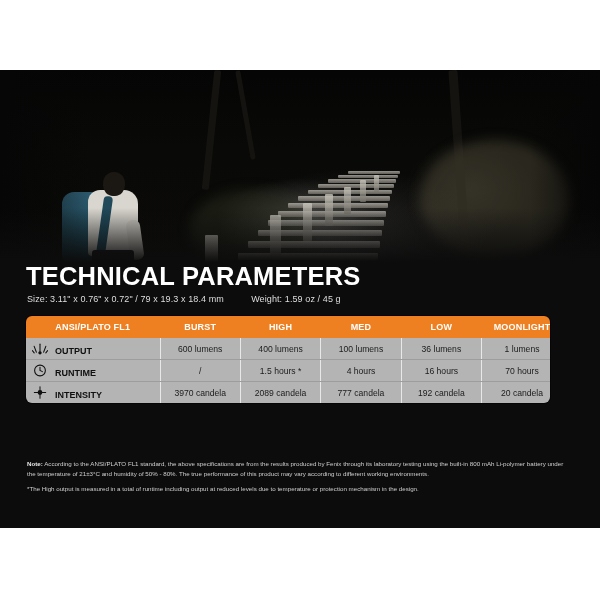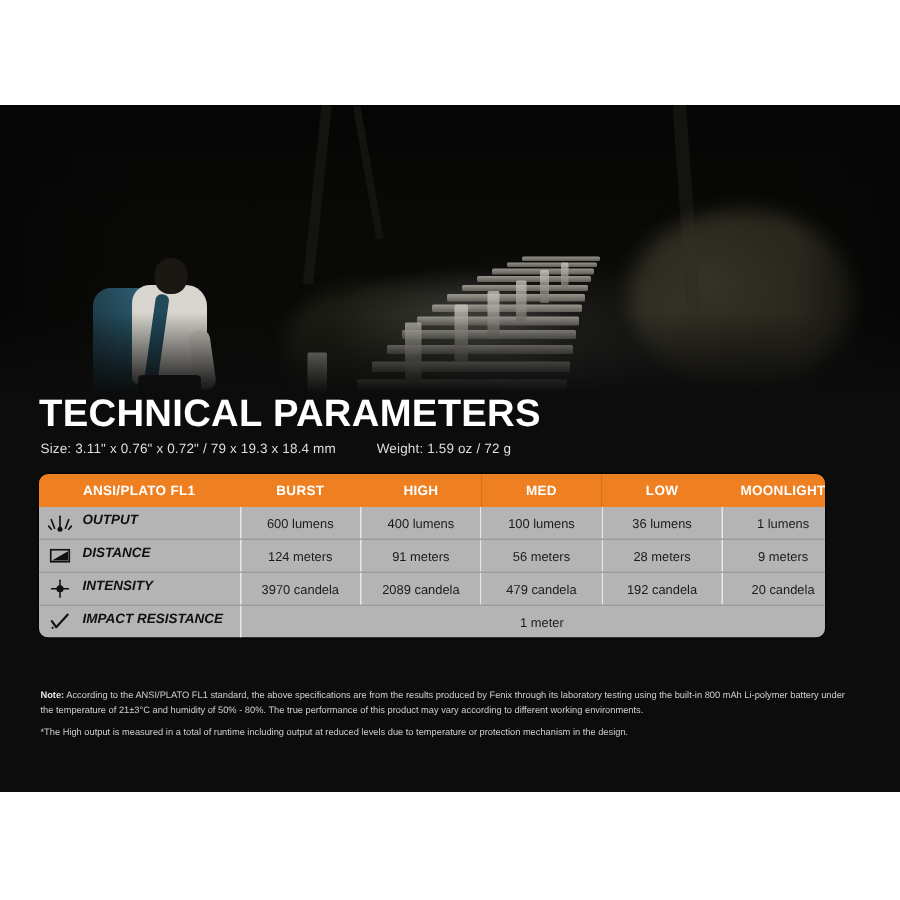--- a/index.html
+++ b/index.html
@@ -49,21 +49,21 @@
               box-shadow:0 0 0 1px rgba(0,0,0,.5);}
   table{border-collapse:collapse;width:536px;table-layout:fixed;}
   th,td{font-size:8.6px;color:#1b1b1b;text-align:center;height:21px;padding:0;
         border-right:1px solid #e8e8e8;border-bottom:1px solid #9d9d9d;}
   thead th{background:#ef8022;color:#ffffff;font-weight:bold;font-size:9px;height:22px;
            border-right:1px solid #ef8022;border-bottom:none;letter-spacing:.2px;}
   thead th:last-child,tbody td:last-child{border-right:none;}
   tbody tr:last-child td{border-bottom:none;}
   tbody td{background:#b4b4b4;}
   td.label{text-align:left;font-weight:bold;font-size:9px;color:#101010;padding-left:6px;}
-  .label-inner{display:flex;align-items:flex-start;gap:7px;font-style:italic;}
+  .label-inner{display:flex;align-items:flex-end;gap:7px;}
   .ico{width:16px;height:15px;flex:0 0 16px;display:block;}
   col.c1{width:134px;}
   col.cx{width:80.4px;}
 
   
   .note{position:absolute;left:27px;top:389px;width:540px;font-size:6.2px;line-height:1.62;color:#cfcfcf;}
   .note b{font-weight:bold;color:#e6e6e6;}
   .note2{position:absolute;left:27px;top:414px;width:540px;font-size:6.2px;line-height:1.6;color:#cfcfcf;}
 </style>
 </head>
@@ -114,21 +114,21 @@
 
       <div class="photo-fadeleft"></div>
       <div class="photo-faderight"></div>
       <div class="photo-fadebottom"></div>
     </div>
 
     <div class="title">TECHNICAL PARAMETERS</div>
     <div class="subline">
       <span>Size: 3.11" x 0.76" x 0.72" / 79 x 19.3 x 18.4 mm</span>
       <span class="gap"></span>
-      <span>Weight: 1.59 oz / 72 g</span>
+      <span>Weight: 1.59 oz / 45 g</span>
     </div>
 
     <div class="table-wrap">
       <table>
         <colgroup>
             <col class="c1">
             <col class="cx">
             <col class="cx">
             <col class="cx">
             <col class="cx">
@@ -161,70 +161,58 @@
                 <span>OUTPUT</span>
               </span>
             </td>
             <td>600 lumens</td>
             <td>400 lumens</td>
             <td>100 lumens</td>
             <td>36 lumens</td>
             <td>1 lumens</td>
           </tr>
 
-
           <tr>
             <td class="label">
               <span class="label-inner">
                 <svg class="ico" viewBox="0 0 22 20">
-                  <rect x="2.5" y="4.5" width="17" height="11" fill="none" stroke="#101010" stroke-width="1.5"></rect>
-                  <path d="M3.6 14.4 L18.4 5.8 L18.4 14.4 Z" fill="#101010"></path>
+                  <circle cx="11" cy="10" r="7.4" fill="none" stroke="#101010" stroke-width="1.5"></circle>
+                  <path d="M11 5.6 L11 10 L14.3 11.6" fill="none" stroke="#101010" stroke-width="1.4" stroke-linecap="round"></path>
                 </svg>
-                <span>DISTANCE</span>
+                <span>RUNTIME</span>
               </span>
             </td>
-            <td>124 meters</td>
-            <td>91 meters</td>
-            <td>56 meters</td>
-            <td>28 meters</td>
-            <td>9 meters</td>
-          </tr>
+            <td>/</td>
+            <td>1.5 hours *</td>
+            <td>4 hours</td>
+            <td>16 hours</td>
+            <td>70 hours</td>
+          </tr>
+
 
           <tr>
             <td class="label">
               <span class="label-inner">
                 <svg class="ico" viewBox="0 0 22 20">
                   <g stroke="#101010" stroke-width="1.4" stroke-linecap="round">
                     <line x1="11" y1="2.2" x2="11" y2="17.8"></line>
                     <line x1="3.2" y1="10" x2="18.8" y2="10"></line>
                   </g>
                   <circle cx="11" cy="10" r="3.3" fill="#101010"></circle>
                 </svg>
                 <span>INTENSITY</span>
               </span>
             </td>
             <td>3970 candela</td>
             <td>2089 candela</td>
-            <td>479 candela</td>
+            <td>777 candela</td>
             <td>192 candela</td>
             <td>20 candela</td>
           </tr>
 
-          <tr>
-            <td class="label">
-              <span class="label-inner">
-                <svg class="ico" viewBox="0 0 22 20">
-                  <path d="M3.5 9.5 L7.5 15 L18 3.5" fill="none" stroke="#101010" stroke-width="2" stroke-linecap="round" stroke-linejoin="round"></path>
-                  <circle cx="4.2" cy="15.6" r="1" fill="#101010"></circle>
-                </svg>
-                <span>IMPACT RESISTANCE</span>
-              </span>
-            </td>
-            <td colspan="5">1 meter</td>
-          </tr>
 
         </tbody>
       </table>
     </div>
 
     <div class="note">
       <b>Note:</b><span> According to the ANSI/PLATO FL1 standard, the above specifications are from the results produced by Fenix through its laboratory testing using the built-in 800 mAh Li-polymer battery under the temperature of 21±3°C and humidity of 50% - 80%. The true performance of this product may vary according to different working environments.</span>
     </div>
     <div class="note2">*The High output is measured in a total of runtime including output at reduced levels due to temperature or protection mechanism in the design.</div>
 

